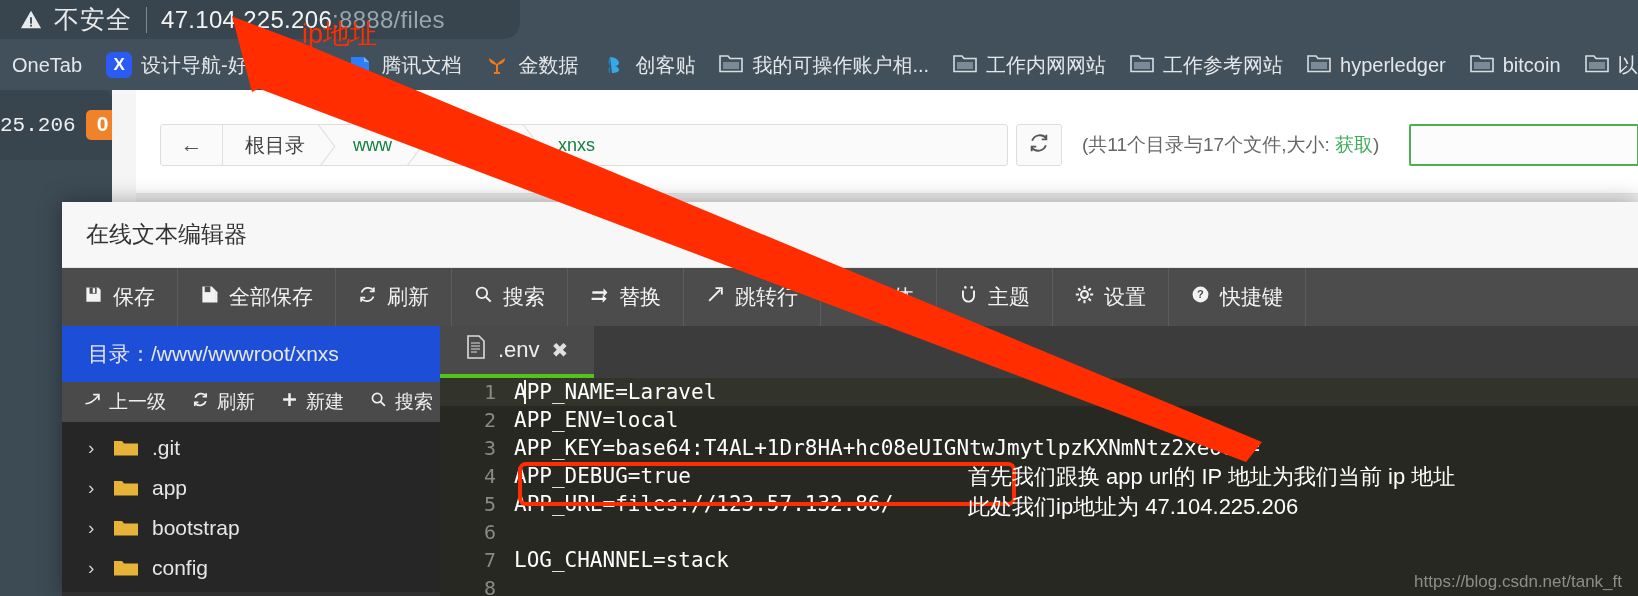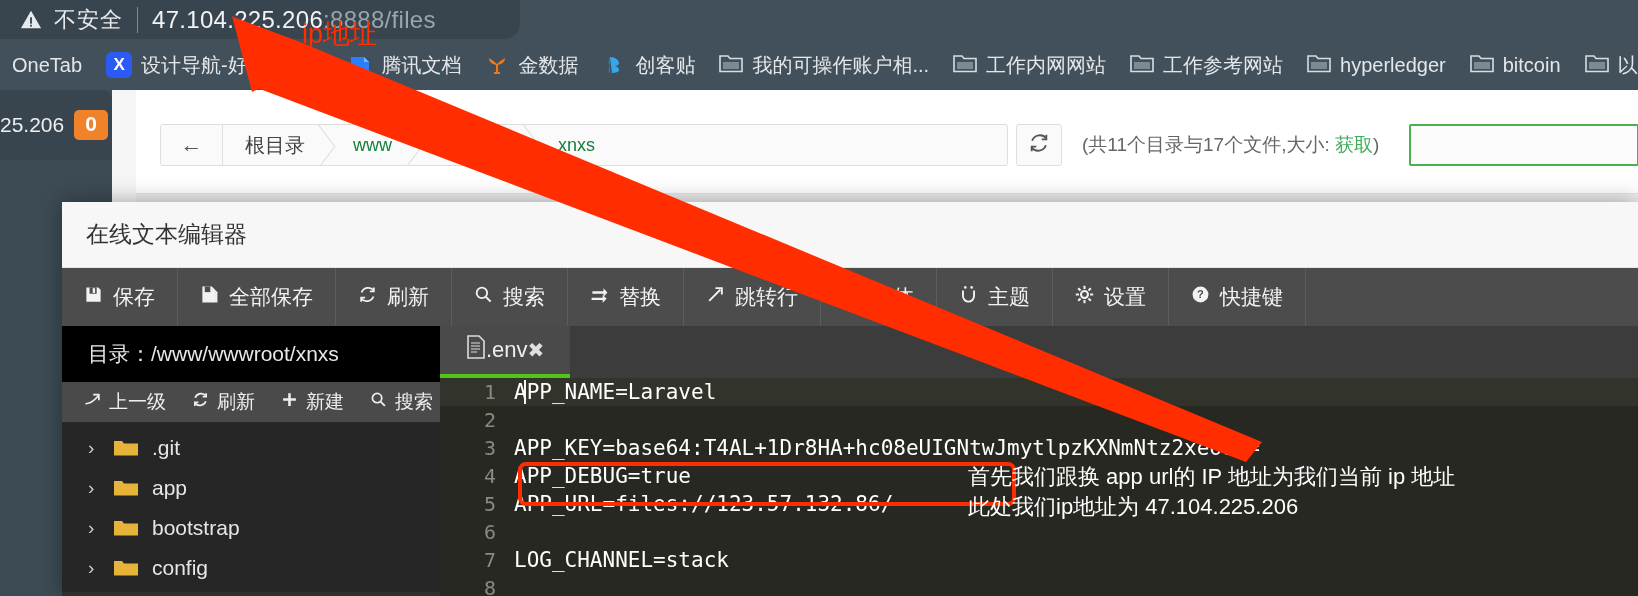--- a/index.html
+++ b/index.html
@@ -17,21 +17,21 @@
     background: #41505a;
   }
   .omnibox {
     position: absolute; left: -40px; top: 0px; width: 560px; height: 39px;
     background: #39454e; border-radius: 0 0 16px 0;
     display: flex; align-items: center; padding-left: 60px;
   }
   .warn-icon { width: 22px; height: 22px; margin-right: 12px; flex: 0 0 auto; }
   .warn-icon svg { display: block; }
   .insecure-label {
-    color: #e8eaec; font-size: 22px; letter-spacing: 1px;
+    color: #e8eaec; font-size: 25px; letter-spacing: 1px;
     font-family: "Liberation Sans", "DejaVu Sans", sans-serif;
   }
   .omni-divider {
     width: 1px; height: 26px; background: #7b8a94; margin: 0 14px;
   }
   .url-host { color: #f1f3f4; font-size: 24px; letter-spacing: .3px; }
   .url-rest { color: #99a6ae; font-size: 24px; letter-spacing: .3px; }
 
   .bookmarks {
     position: absolute; left: 0; top: 40px; width: 1638px; height: 50px;
@@ -54,21 +54,21 @@
     color: #fff; font-size: 17px; font-weight: bold;
     display: flex; align-items: center; justify-content: center;
   }
 
   
   .tabfrag {
     position: absolute; left: 0; top: 90px; width: 112px; height: 70px;
     background: #39454e; border-radius: 0 10px 0 0;
     display: flex; align-items: center; gap: 10px; padding-left: 0px;
   }
-  .tabfrag .t-text { color: #eceff1; font-size: 21px; }
+  .tabfrag .t-text { color: #eceff1; font-size: 21px; font-family: Liberation Mono, monospace; }
   .badge0 {
     background: #f0832a; color: #fff; border-radius: 5px;
     font-size: 21px; font-weight: bold; padding: 2px 11px 4px 11px;
   }
 
   
   .page {
     position: absolute; left: 112px; top: 90px; width: 1526px; height: 506px;
     background: #f5f5f5;
   }
@@ -137,42 +137,42 @@
     padding: 0 22px; color: #f2f2f2; font-size: 21px;
     border-right: 1px solid #5c5c5c; white-space: nowrap;
   }
   .ed-btn .gi { font-size: 20px; display: inline-block; }
   .ed-toolbar-rest { flex: 1 1 auto; }
 
   .ed-body { display: flex; height: 270px; }
   .ed-left { width: 378px; background: #2f2f2f; }
   .ed-path {
     height: 56px; display: flex; align-items: center; padding-left: 26px;
-    color: #e8e8e8; font-size: 21px; background: #000000;
+    color: #e8e8e8; font-size: 21px; background: #1d4ed8;
   }
   .ed-subbar {
     height: 40px; background: #4a4a4a; display: flex; align-items: center;
     padding-left: 22px; gap: 0px;
   }
   .ed-sub {
     display: flex; align-items: center; gap: 8px; color: #efefef;
     font-size: 19px; padding-right: 26px; white-space: nowrap;
   }
   .ed-tree { background: #262626; padding-top: 6px; height: 170px; overflow: hidden; }
   .tree-row {
     display: flex; align-items: center; gap: 13px; height: 40px;
     padding-left: 26px; color: #e6e6e6; font-size: 21px;
   }
   .tw { color: #cfcfcf; font-size: 19px; width: 12px; }
   .fold-y { width: 26px; height: 20px; flex: 0 0 auto; }
 
   .ed-right { flex: 1 1 auto; background: #272822; position: relative; }
   .tabbar { height: 52px; background: #3c3c3c; display: flex; align-items: stretch; }
   .ftab {
-    display: flex; align-items: center; padding: 0 26px;
+    display: flex; align-items: center; gap: 12px; padding: 0 26px;
     background: #4a4a4a; color: #ededed; font-size: 22px;
     border-bottom: 4px solid #52c41a; position: relative;
   }
   .ftab .closex { font-size: 20px; color: #e0e0e0; font-weight: bold; }
   .code { position: relative; background: #272822; height: 218px; overflow: hidden; }
   .cline { display: flex; height: 28px; align-items: center; }
   .cline.hl { background: #32332b; }
   .gutter {
     width: 74px; text-align: right; padding-right: 18px;
     color: #8a8a80; font-size: 20px;
@@ -589,20 +589,21 @@
 
         <div class="code">
           <div class="caret"></div>
 
           <div class="cline hl">
             <span class="gutter">1</span>
             <span class="ctext">APP_NAME=Laravel</span>
           </div>
           <div class="cline">
             <span class="gutter">2</span>
+            <span class="ctext">APP_ENV=local</span>
           </div>
           <div class="cline">
             <span class="gutter">3</span>
             <span class="ctext">APP_KEY=base64:T4AL+1Dr8HA+hc08eUIGNtwJmytlpzKXNmNtz2xe68A=</span>
           </div>
           <div class="cline">
             <span class="gutter">4</span>
             <span class="ctext">APP_DEBUG=true</span>
           </div>
           <div class="cline">
@@ -622,20 +623,21 @@
             <span class="ctext"></span>
           </div>
 
           <div class="red-box"></div>
 
           <div class="annot">
             <div>首先我们跟换 app url的 IP 地址为我们当前 ip 地址</div>
             <div>此处我们ip地址为 47.104.225.206</div>
           </div>
 
+          <div class="watermark">https://blog.csdn.net/tank_ft</div>
         </div>
       </div>
     </div>
   </div>
 
   <div class="arrow-layer">
     <svg width="1638" height="596">
       <polygon points="1262,442 300,42 236,18 252,86 1246,462" fill="#ff2d00"></polygon>
       <polygon points="232,16 320,60 252,92" fill="#ff2d00"></polygon>
     </svg>

